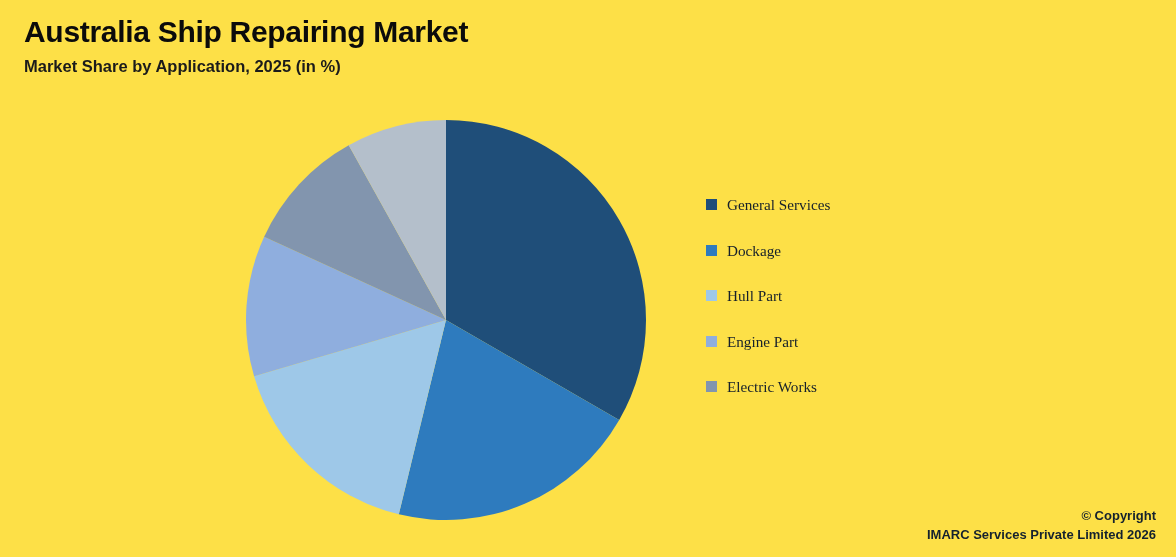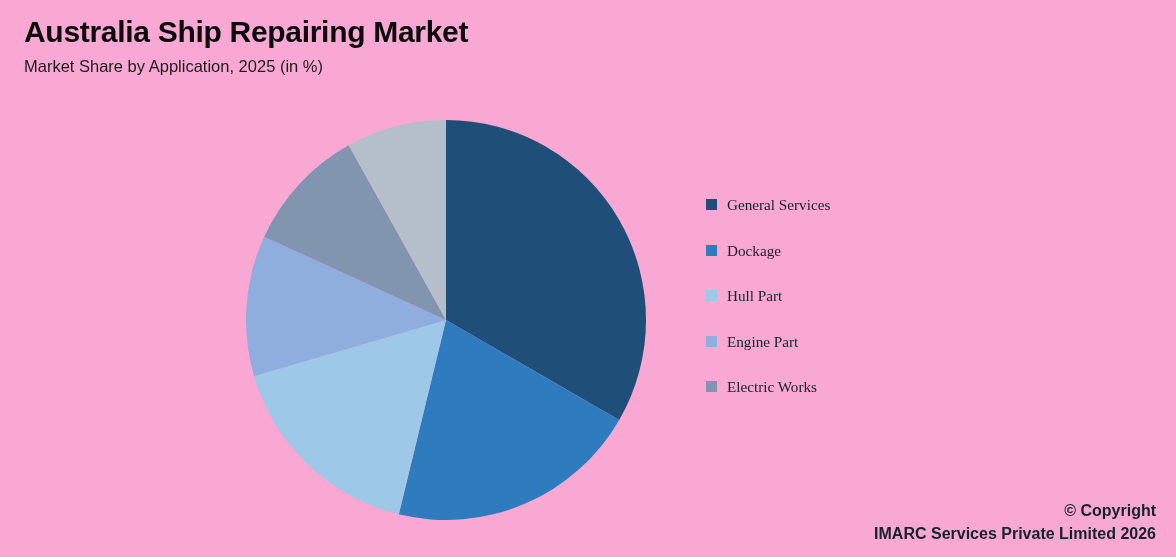--- a/index.html
+++ b/index.html
@@ -10,41 +10,41 @@
     width: 1176px;
     height: 557px;
     background: #dde4f3;
     font-family: "Liberation Sans", sans-serif;
     overflow: hidden;
     position: relative;
   }
   .page {
     position: absolute;
     inset: 0;
-    background: #f9a8d4;
+    background: #fde047;
   }
   
   .header {
     position: absolute;
     left: 24px;
     top: 14px;
     width: 700px;
   }
   .chart-title {
     font-size: 30px;
     font-weight: bold;
     color: #0b0b0b;
     letter-spacing: -0.3px;
     line-height: 1.18;
     margin: 0;
     white-space: nowrap;
   }
   .chart-subtitle {
     font-size: 16.5px;
-    font-weight: normal;
+    font-weight: bold;
     color: #1b1b1b;
     margin: 8px 0 0 0;
     line-height: 1.2;
     white-space: nowrap;
   }
   
   .logo-block {
     position: absolute;
     right: 18px;
     top: 10px;
@@ -100,21 +100,21 @@
     white-space: nowrap;
   }
   
   .footer {
     position: absolute;
     right: 20px;
     bottom: 12px;
     text-align: right;
   }
   .footer-line {
-    font-size: 16px;
+    font-size: 13px;
     font-weight: bold;
     color: #14212e;
     line-height: 1.45;
     white-space: nowrap;
   }
 </style>
 </head>
 <body>
 
 <div class="page">

